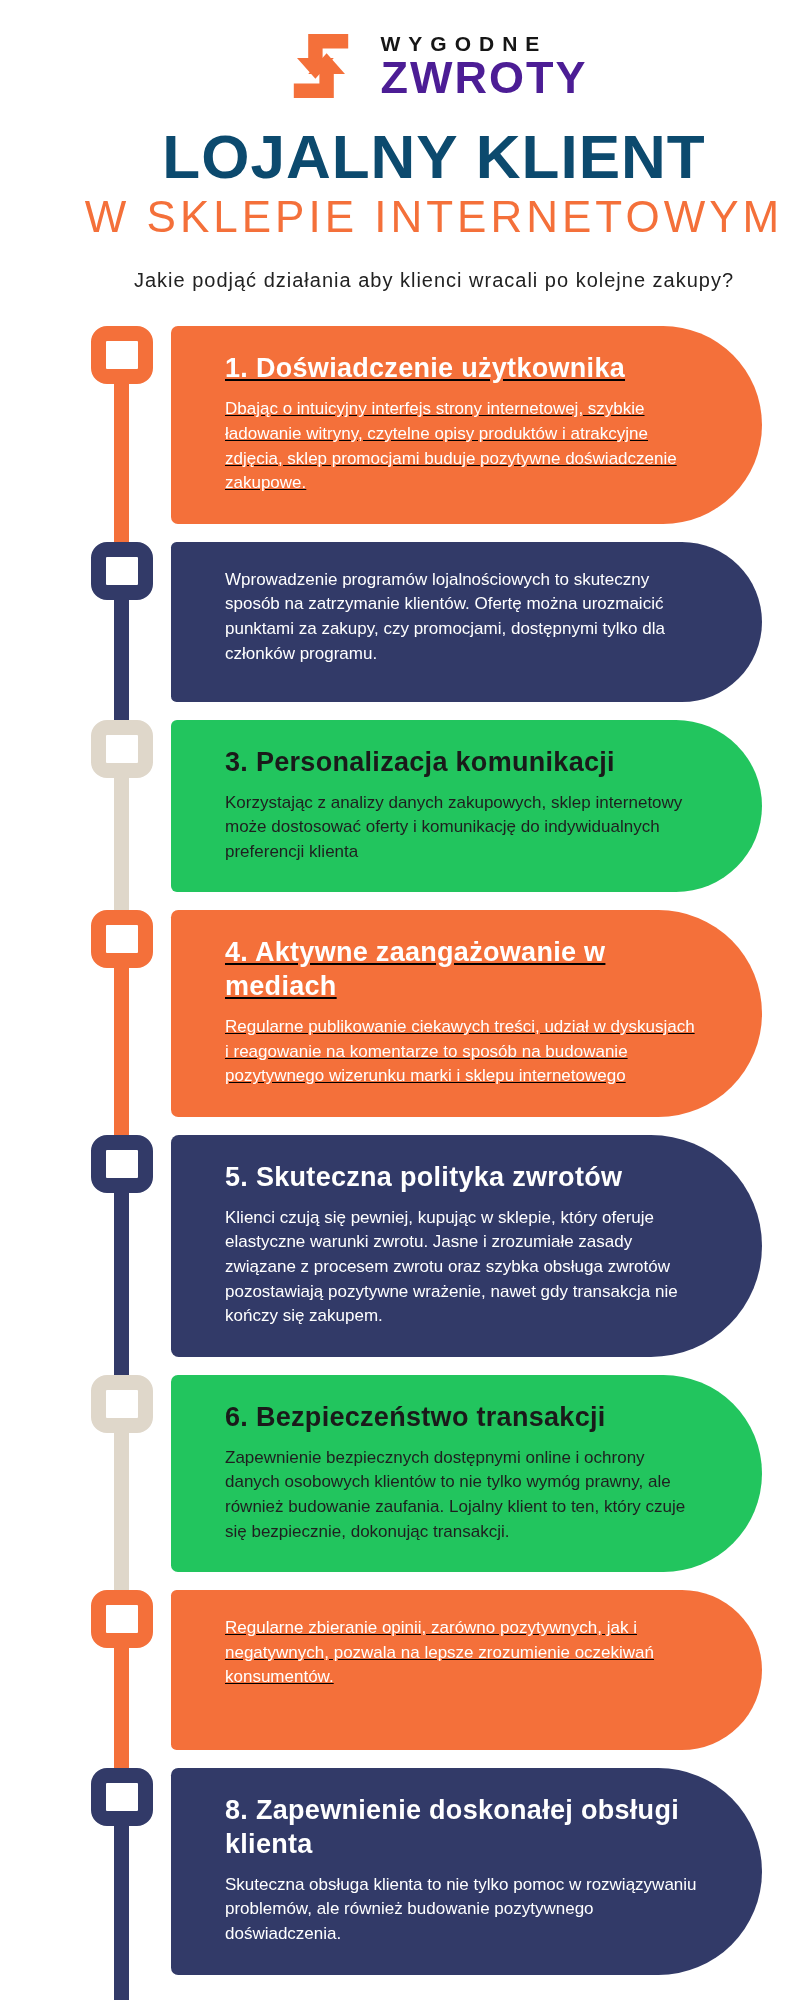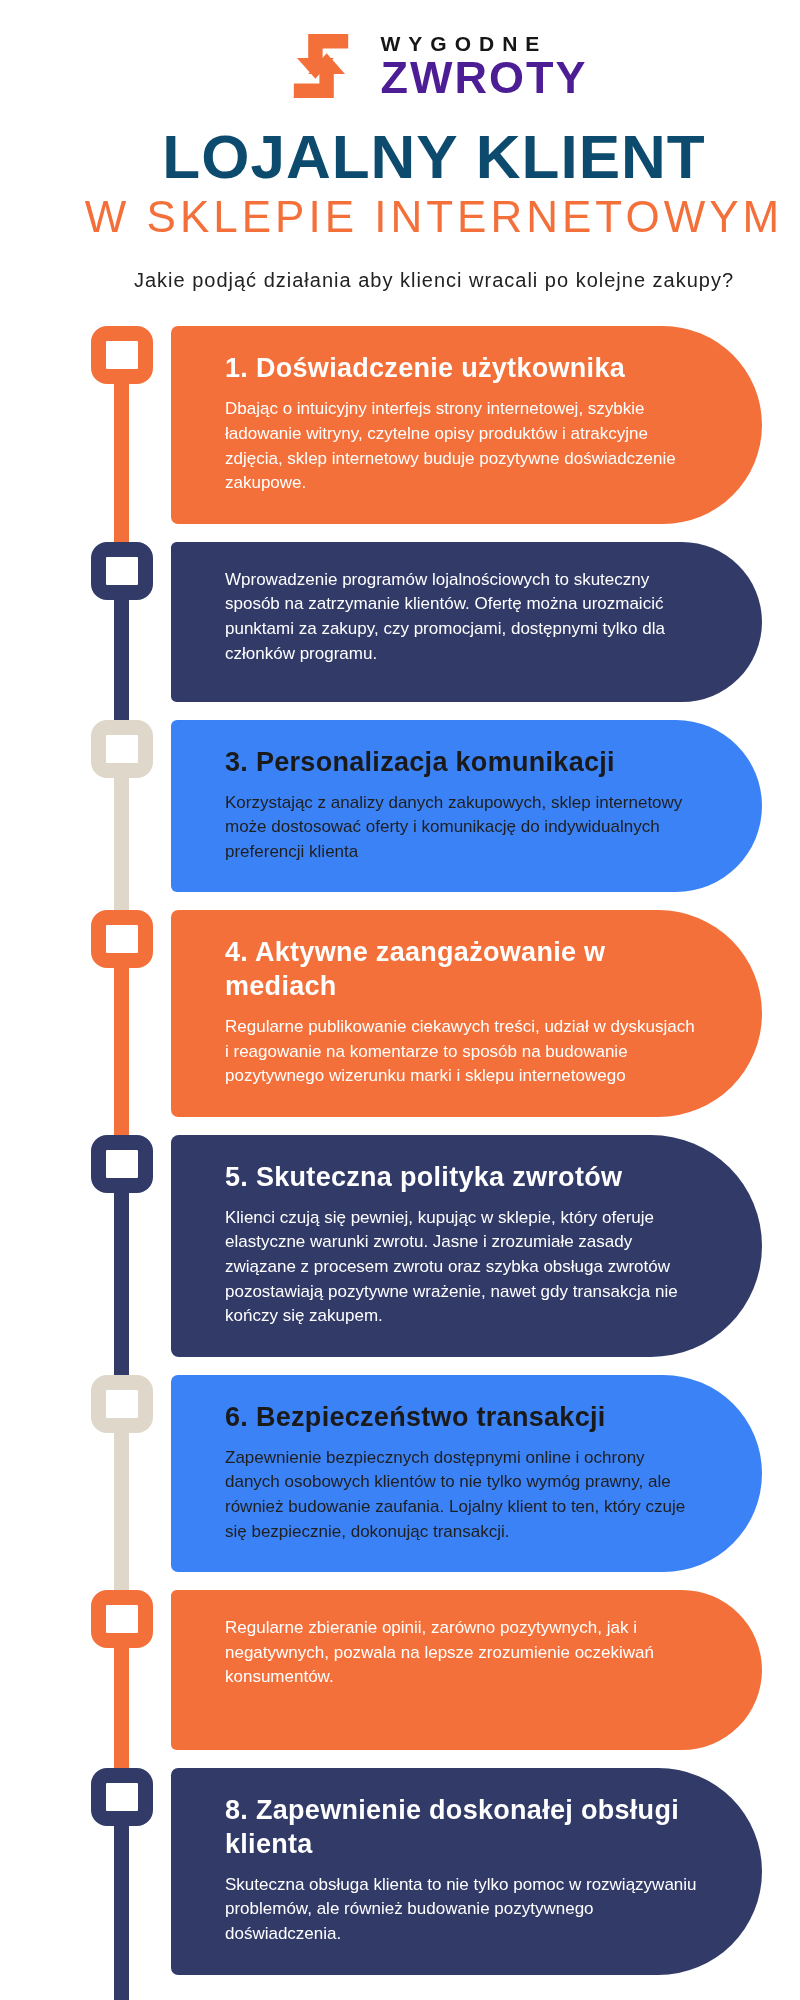--- a/index.html
+++ b/index.html
@@ -67,31 +67,31 @@
     font-size: 27px; font-weight: 700; letter-spacing: 0.3px;
     line-height: 1.25; margin-bottom: 11px;
   }
   .card p {
     font-size: 17px; font-weight: 400; line-height: 1.45;
   }
 
   
   .s-orange .marker { border-color: #F4703A; }
   .s-orange .tl-line { background: #F4703A; }
-  .s-orange .card { background: #F4703A; }
+  .s-orange .card { background: #F4703A; text-decoration: underline; }
   .s-orange .card h2, .s-orange .card p { color: #ffffff; }
 
   .s-navy .marker { border-color: #323A68; }
   .s-navy .tl-line { background: #323A68; }
   .s-navy .card { background: #323A68; }
   .s-navy .card h2, .s-navy .card p { color: #ffffff; }
 
   .s-beige .marker { border-color: #DFD7CA; }
   .s-beige .tl-line { background: #DFD7CA; }
-  .s-beige .card { background: #3b82f6; }
+  .s-beige .card { background: #22c55e; }
   .s-beige .card h2 { color: #1a1a1a; }
   .s-beige .card p { color: #1f1f1f; }
 </style>
 </head>
 <body>
 
 <div class="page">
 
   <div class="logo-row">
     <span class="logo-icon">
@@ -112,21 +112,21 @@
 
   <div class="sections">
 
     <div class="section s-orange">
       <div class="timeline">
         <div class="marker"></div>
         <div class="tl-line"></div>
       </div>
       <div class="card">
         <h2>1. Doświadczenie użytkownika</h2>
-        <p>Dbając o intuicyjny interfejs strony internetowej, szybkie ładowanie witryny, czytelne opisy produktów i atrakcyjne zdjęcia, sklep internetowy buduje pozytywne doświadczenie zakupowe.</p>
+        <p>Dbając o intuicyjny interfejs strony internetowej, szybkie ładowanie witryny, czytelne opisy produktów i atrakcyjne zdjęcia, sklep promocjami buduje pozytywne doświadczenie zakupowe.</p>
       </div>
     </div>
 
     <div class="section s-navy">
       <div class="timeline">
         <div class="marker"></div>
         <div class="tl-line"></div>
       </div>
       <div class="card">
         <p>Wprowadzenie programów lojalnościowych to skuteczny sposób na zatrzymanie klientów. Ofertę można urozmaicić punktami za zakupy, czy promocjami, dostępnymi tylko dla członków programu.</p>

